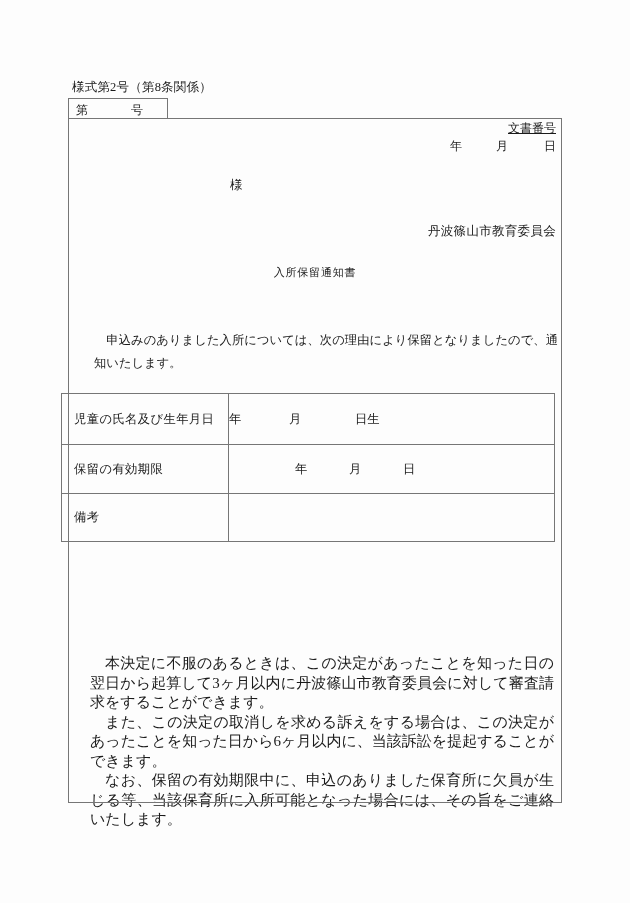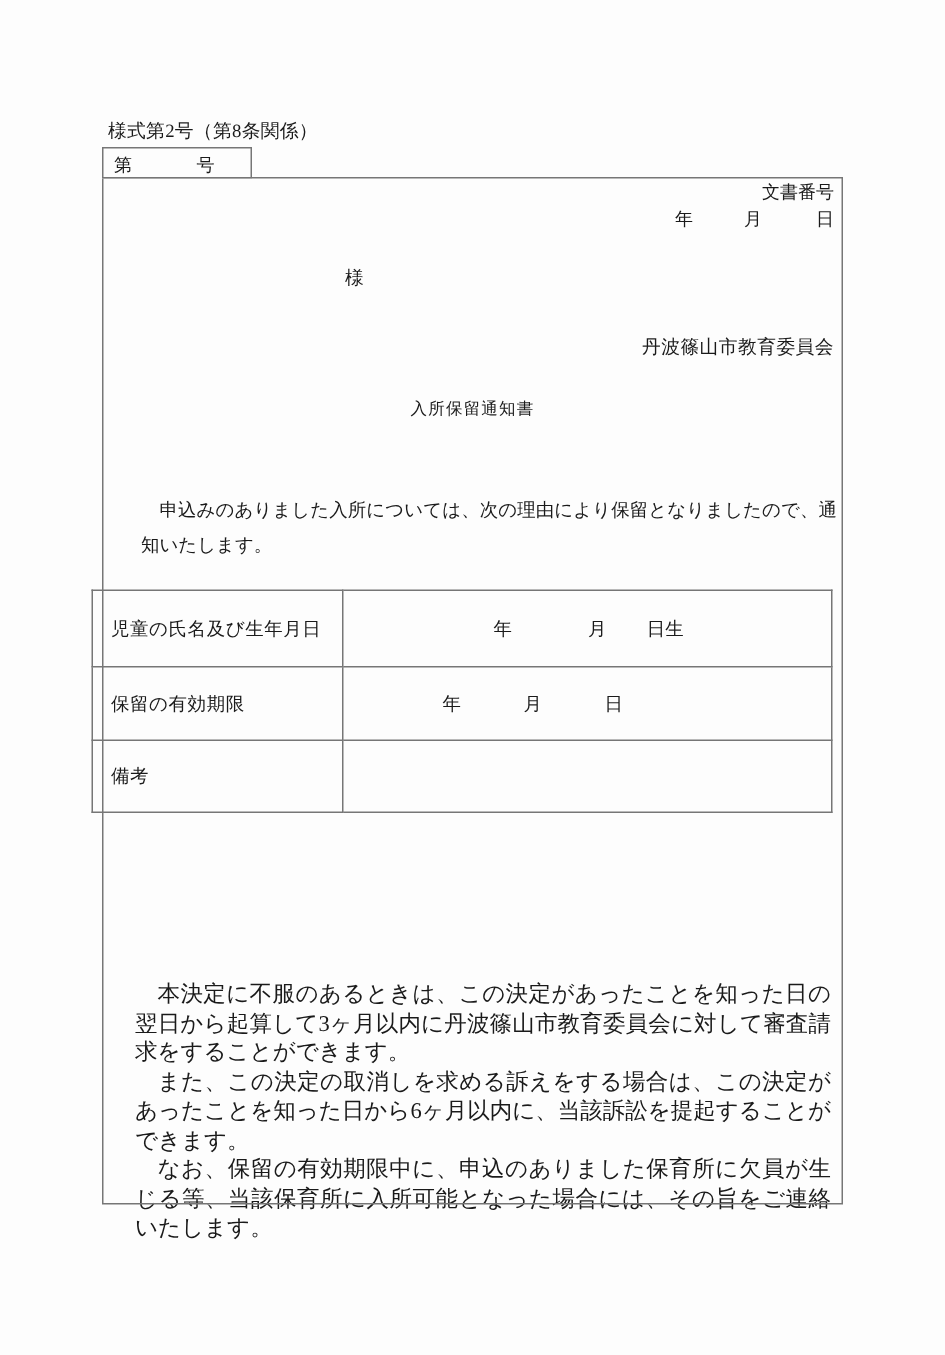--- a/index.html
+++ b/index.html
@@ -72,20 +72,21 @@
     z-index: 1;
   }
 
   
   .doc-number {
     position: absolute;
     right: 74px;
     top: 120px;
     font-size: 12px;
     white-space: nowrap;
+    text-decoration: underline;
   }
   .doc-date {
     position: absolute;
     right: 74px;
     top: 138px;
     font-size: 12px;
     white-space: nowrap;
     letter-spacing: 0px;
   }
   .doc-date span { display: inline-block; }
@@ -160,21 +161,21 @@
   }
   .row-name td { height: 50px; }
   .row-reason td { height: 89px; }
   .row-reason td.label { vertical-align: middle; }
   .row-expiry td { height: 48px; }
   .row-note td { height: 47px; }
   .row-note td.label { vertical-align: middle; }
 
   .ymd-birth {
     display: block;
-    text-align: center;
+    text-align: left;
     padding-right: 8px;
     white-space: nowrap;
   }
   .ymd-birth .y { display: inline-block; width: 60px; }
   .ymd-birth .m { display: inline-block; width: 66px; }
 
   .ymd-expiry {
     display: block;
     padding-left: 66px;
     white-space: nowrap;

